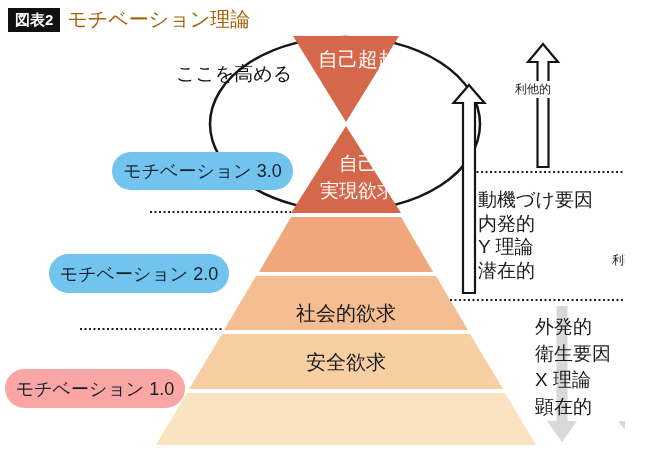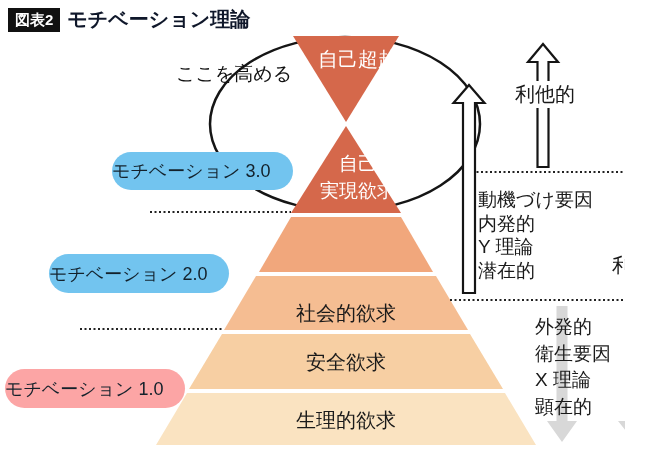--- a/index.html
+++ b/index.html
@@ -4,35 +4,35 @@
 <style>
   html,body{margin:0;padding:0;background:#ffffff;}
   .canvas{
     position:relative;width:625px;height:451px;background:#ffffff;overflow:hidden;
     font-family:"Liberation Sans","DejaVu Sans",sans-serif;color:#1a1a1a;
   }
   .abs{position:absolute;}
   svg{position:absolute;left:0;top:0;}
   .header{position:absolute;left:8px;top:6px;display:flex;align-items:center;gap:7px;}
   .badge{background:#111;color:#fff;font-weight:bold;font-size:15px;padding:3px 7px;line-height:1.2;}
-  .title{font-weight:bold;font-size:20px;color:#0f172a;}
+  .title{font-weight:normal;font-size:20px;color:#a16207;}
   .raise{font-weight:normal;font-size:19px;color:#111;}
   .pill{
-    position:absolute;border-radius:20px;display:flex;align-items:center;
+    position:absolute;border-radius:20px;display:flex;align-items:center;justify-content:center;
     font-size:18px;color:#13212b;
   }
   .level-label{
     position:absolute;transform:translateX(-50%);white-space:nowrap;
     font-size:20px;text-align:center;
   }
   .level-label.white{color:#ffffff;margin-left:12px;}
   .twoline{font-size:19px;line-height:27px;}
   .side-block{position:absolute;font-size:19px;line-height:23.5px;white-space:nowrap;}
   .side-block.hygiene{line-height:26.5px;}
-  .arrow-caption{position:absolute;font-size:20px;white-space:nowrap;}
+  .arrow-caption{position:absolute;font-size:12px;white-space:nowrap;}
   .whitebg{background:#ffffff;padding:0 1px;}
 </style>
 </head>
 <body>
 
 <div class="canvas">
 
   <svg width="670" height="451" viewBox="0 0 670 451">
 
     <ellipse cx="345" cy="124" rx="135" ry="87" fill="none" stroke="#151515" stroke-width="2.5"></ellipse>
@@ -70,21 +70,20 @@
 
   <div class="abs raise" style="left:176px;top:61px;">ここを高める</div>
 
   <div class="level-label white" style="left:346px;top:46px;">自己超越</div>
   <div class="level-label white twoline" style="left:346px;top:150px;">
     <div>自己</div>
     <div>実現欲求</div>
   </div>
   <div class="level-label" style="left:346px;top:291px;margin-top:9px;">社会的欲求</div>
   <div class="level-label" style="left:346px;top:349px;">安全欲求</div>
-  <div class="level-label" style="left:346px;top:407px;">生理的欲求</div>
 
   <div class="pill" style="left: 112px; top: 152px; width: 181px; height: 38px; background: rgb(114, 196, 239);">
     <span>モチベーション 3.0</span>
   </div>
   <div class="pill" style="left: 49px; top: 254px; width: 180px; height: 39px; background: rgb(114, 196, 239);">
     <span>モチベーション 2.0</span>
   </div>
   <div class="pill" style="left: 5px; top: 369px; width: 180px; height: 39px; background: #fca5a5;">
     <span>モチベーション 1.0</span>
   </div>

